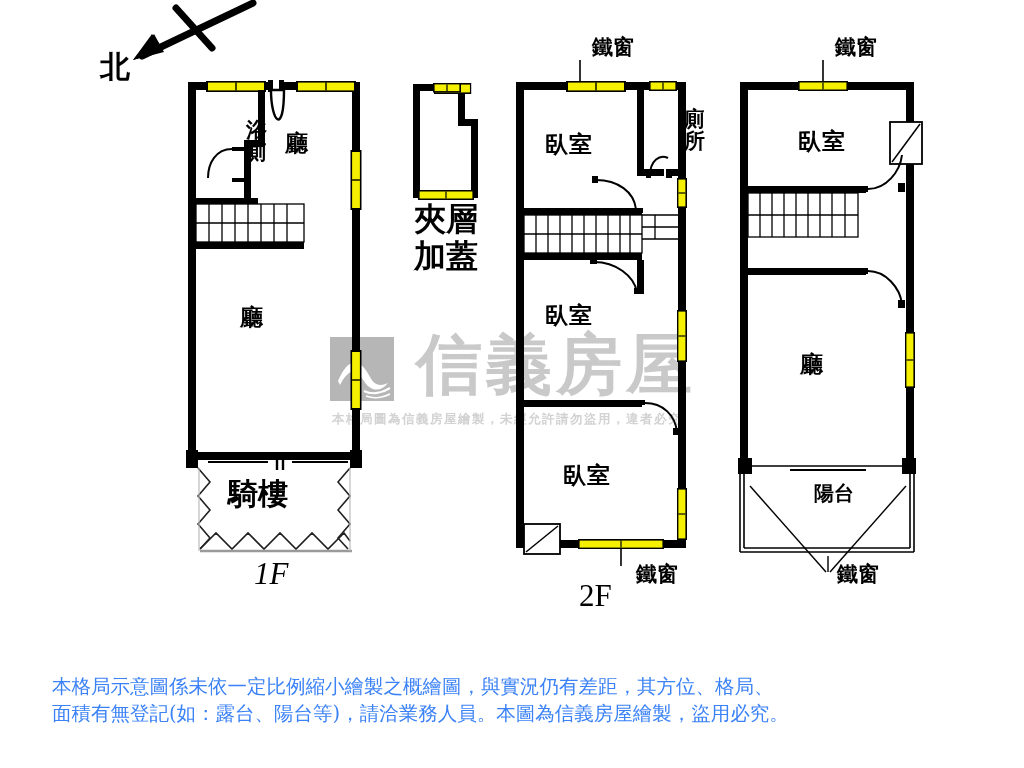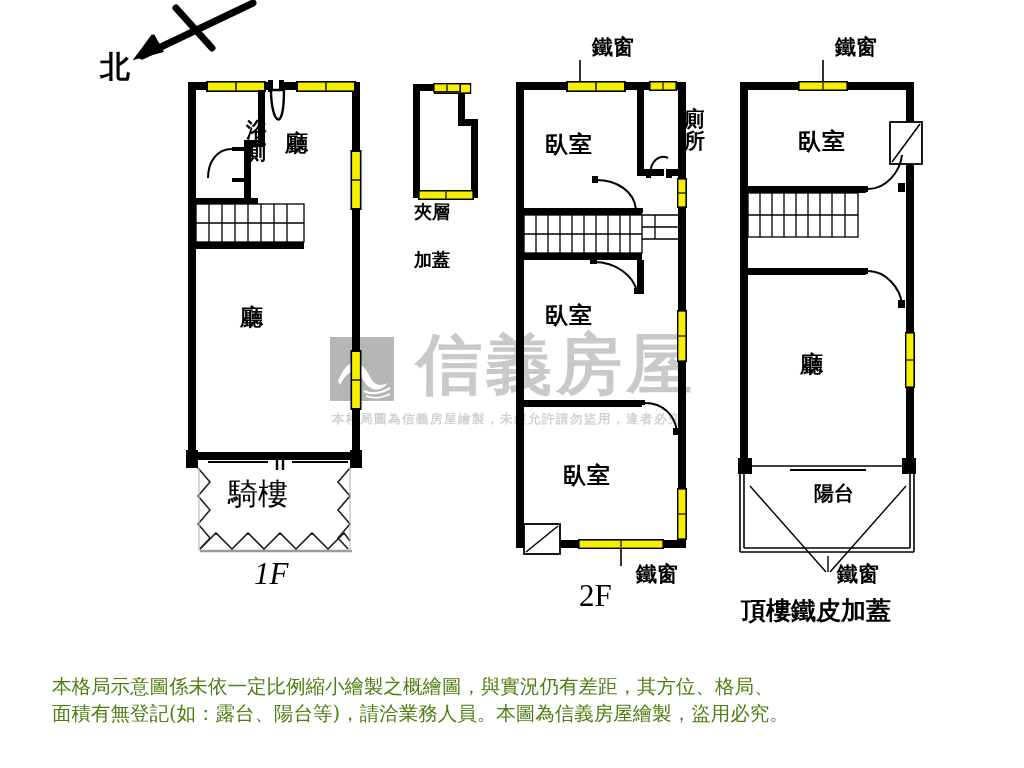--- a/index.html
+++ b/index.html
@@ -6,25 +6,25 @@
   body{width:1024px;height:768px;position:relative;overflow:hidden;
        font-family:"Liberation Serif","DejaVu Serif",serif;color:#000;}
   .stage{position:absolute;left:0;top:0;width:1024px;height:768px;}
   svg.plan{position:absolute;left:0;top:0;width:1024px;height:768px;}
   .lbl{position:absolute;white-space:nowrap;line-height:1;}
   .cn{font-family:"DejaVu Serif","Liberation Serif",serif;font-weight:700;}
   .room{font-size:23px;letter-spacing:1px;}
   .room-v{font-size:23px;width:1em;line-height:1.05;white-space:normal;text-align:center;}
   .tag{font-size:21px;margin-left:44px;}
   .floorlbl{font-size:31px;font-family:"Liberation Serif","DejaVu Serif",serif;font-weight:400;}
-  .bigcn{font-size:18px;}
+  .bigcn{font-size:32px;}
   .northchar{font-size:30px;font-weight:700;}
   .disclaimer{position:absolute;left:52px;top:674px;width:930px;
       font-family:"DejaVu Serif","Liberation Serif",serif;font-size:19.5px;
-      line-height:1.38;letter-spacing:0px;color:#4d7c0f;}
+      line-height:1.38;letter-spacing:0px;color:#3b82f6;}
   .wm{position:absolute;left:330px;top:335px;width:380px;height:90px;
       pointer-events:none;}
   .wm-text{position:absolute;left:86px;top:-4px;font-family:"DejaVu Serif","Liberation Serif",serif;
       font-weight:700;font-size:66px;color:#c9c9c9;letter-spacing:4px;line-height:1;}
   .wm-box{position:absolute;left:0px;top:2px;width:64px;height:64px;background:#b6b6b6;}
   .wm-sub{position:absolute;left:2px;top:76px;font-family:"DejaVu Sans","Liberation Sans",sans-serif;
       font-size:12.5px;color:#d2d2d2;letter-spacing:1.5px;white-space:nowrap;}
   .wm-swoosh{position:absolute;left:4px;top:12px;}
 </style>
 </head>
@@ -315,39 +315,38 @@
         <line x1="828" y1="556" x2="828" y2="572"></line>
       </g>
     </g>
   </svg>
 
   <div class="lbl cn northchar" style="left:100px;top:52px;">北</div>
 
   <div class="lbl cn room-v" style="left:211px;top:119px;font-size:21px;margin-left:35px;">浴廁</div>
   <div class="lbl cn room" style="left:285px;top:131px;">廳</div>
   <div class="lbl cn room" style="left:240px;top:305px;">廳</div>
-  <div class="lbl cn" style="left:228px;top:479px;font-size:30px;font-weight:400;">騎樓</div>
+  <div class="lbl cn" style="left:228px;top:479px;font-size:30px;font-weight:700;">騎樓</div>
   <div class="lbl floorlbl" style="left:254px;top:558px;font-style:italic;">1F</div>
 
   <div class="lbl cn bigcn" style="left:414px;top:203px;">夾層</div>
-  <div class="lbl cn bigcn" style="left:414px;top:240px;margin-top:11px;">加蓋</div>
+  <div class="lbl cn bigcn" style="left:414px;top:240px;">加蓋</div>
 
   <div class="lbl cn tag" style="left:548px;top:36px;">鐵窗</div>
   <div class="lbl cn room" style="left:545px;top:132px;">臥室</div>
   <div class="lbl cn room-v" style="left:645px;top:108px;font-size:21px;margin-left:39px;">廁所</div>
   <div class="lbl cn room" style="left:545px;top:303px;">臥室</div>
   <div class="lbl cn room" style="left:563px;top:463px;">臥室</div>
   <div class="lbl cn tag" style="left:592px;top:563px;">鐵窗</div>
   <div class="lbl floorlbl" style="left:579px;top:580px;">2F</div>
 
   <div class="lbl cn tag" style="left:791px;top:36px;">鐵窗</div>
   <div class="lbl cn room" style="left:798px;top:129px;">臥室</div>
   <div class="lbl cn room" style="left:800px;top:352px;">廳</div>
   <div class="lbl cn" style="left:795px;top:483px;font-size:20px;padding-left:19px;">陽台</div>
   <div class="lbl cn tag" style="left:793px;top:563px;">鐵窗</div>
-  <div class="lbl cn" style="left:741px;top:598px;font-size:25px;font-weight:700;">頂樓鐵皮加蓋</div>
 
   <div class="disclaimer">
     <div>本格局示意圖係未依一定比例縮小繪製之概繪圖，與實況仍有差距，其方位、格局、</div>
     <div>面積有無登記(如：露台、陽台等)，請洽業務人員。本圖為信義房屋繪製，盜用必究。</div>
   </div>
 
 </div>
 
 </body></html>

